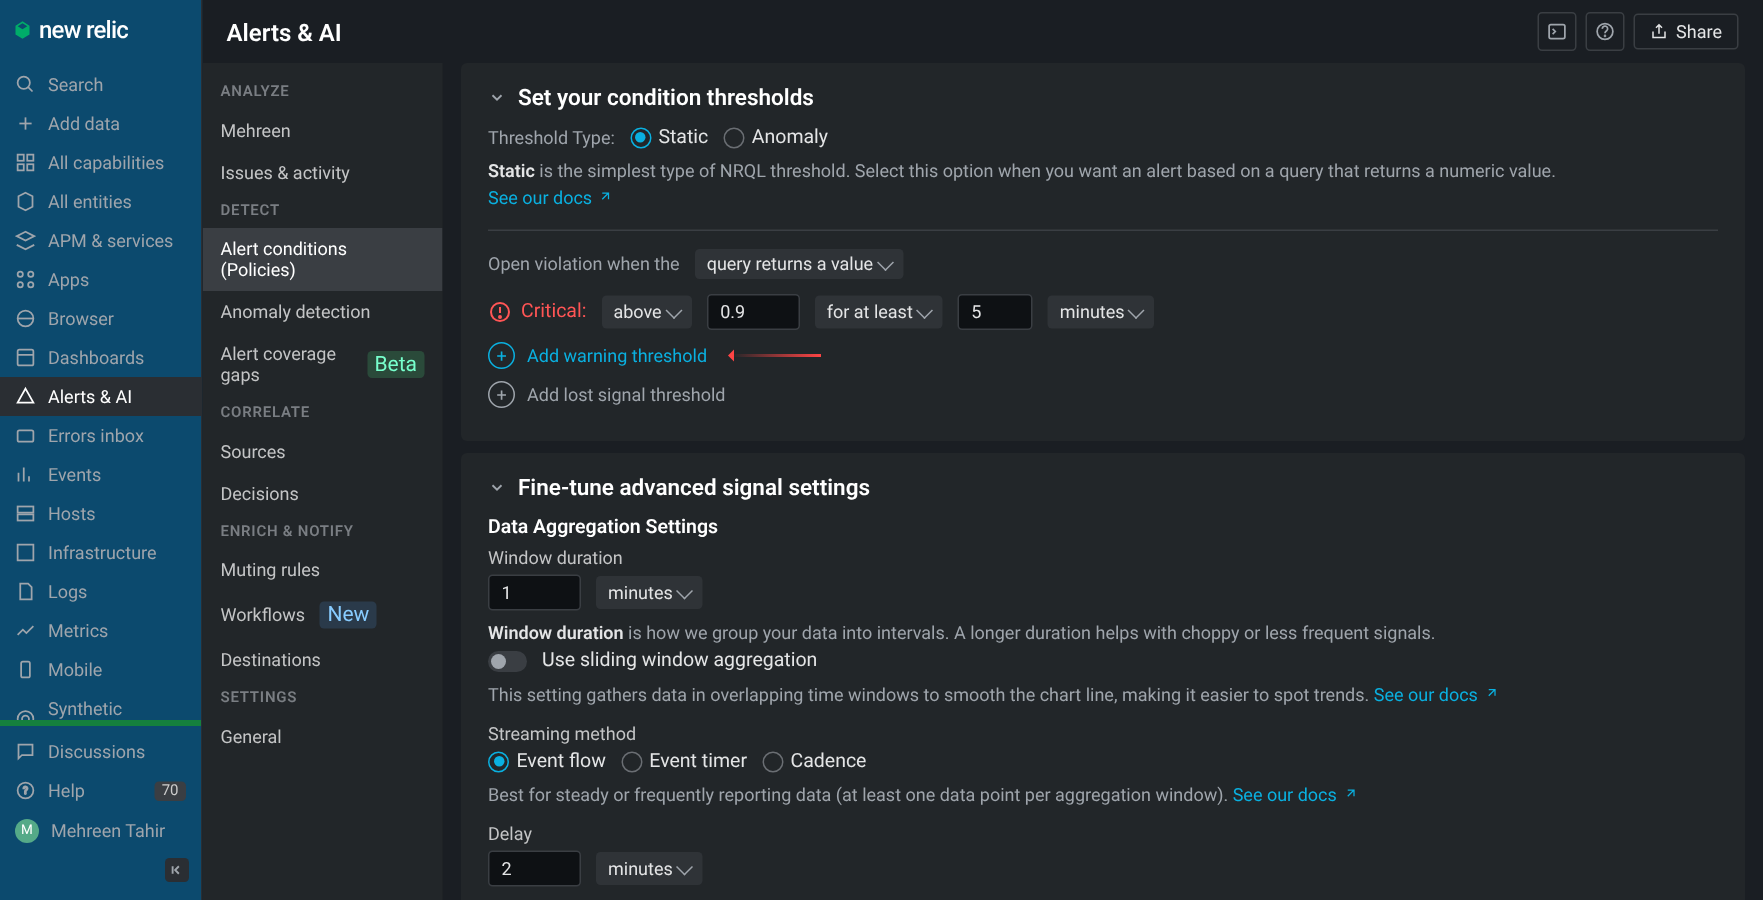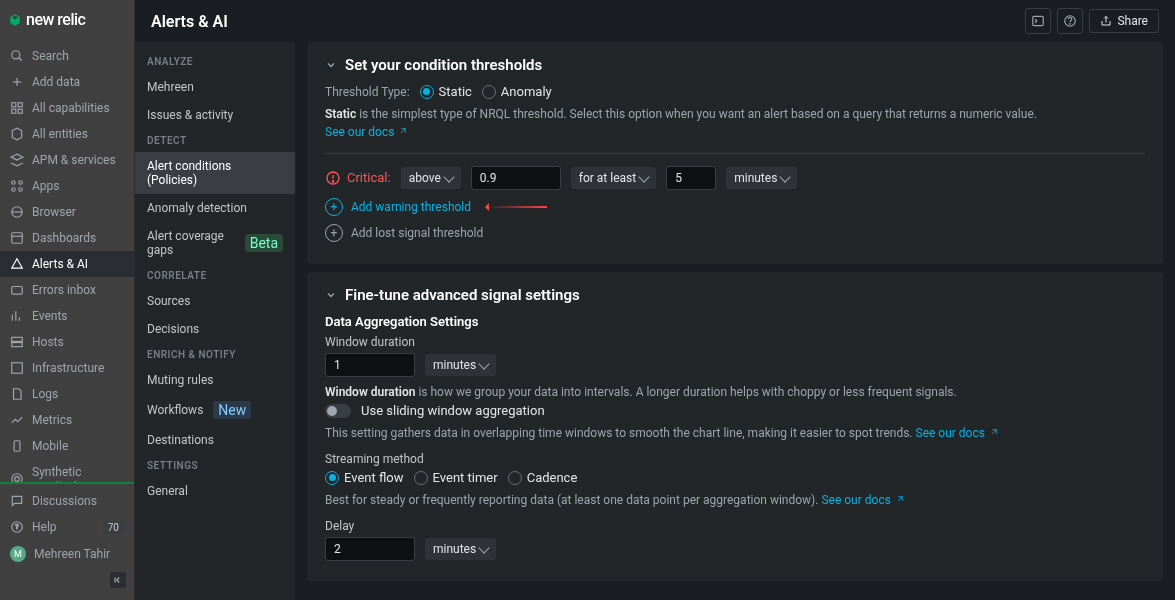--- a/index.html
+++ b/index.html
@@ -1,26 +1,26 @@
 <!DOCTYPE html>
 <html><head>
 <meta charset="utf-8">
 <style>
 *{margin:0;padding:0;box-sizing:border-box;font-family:-apple-system,BlinkMacSystemFont,"Segoe UI",Roboto,sans-serif}
 body{background:#1a1e23;color:#e4e5e6;font-size:13px;overflow:hidden}
 .app{display:flex;height:600px;width:1175px}
-.sidebar{width:135px;background:#404040;display:flex;flex-direction:column;border-right:1px solid #2a2e33}
+.sidebar{width:135px;background:#0c4a6e;display:flex;flex-direction:column;border-right:1px solid #2a2e33}
 .logo{padding:10px 8px;display:flex;align-items:center;gap:4px}
 .logo svg{width:14px;height:14px;fill:#00ac69}
 .logo-text{font-size:16px;font-weight:500;color:#fff;letter-spacing:-0.5px}
 .nav{flex:1;overflow-y:auto;padding:4px 0}
 .nav-item{display:flex;align-items:center;gap:8px;padding:6px 10px;color:#9fa5ac;cursor:pointer;font-size:12px}
 .nav-item.active{background:#2a2e33;color:#fff}
 .nav-item svg{width:14px;height:14px;flex-shrink:0}
-.nav-bottom{border-top:2px solid #15803d;padding:4px 0}
+.nav-bottom{border-top:4px solid #15803d;padding:4px 0}
 .nav-badge{margin-left:auto;background:#3a3e43;color:#ccc;padding:1px 5px;border-radius:3px;font-size:10px}
 .avatar{width:16px;height:16px;border-radius:50%;background:#5a8;display:flex;align-items:center;justify-content:center;font-size:9px;color:#fff}
 .collapse-btn{margin:4px 8px 8px auto;width:16px;height:16px;background:#2a2e33;border-radius:3px;display:flex;align-items:center;justify-content:center;cursor:pointer}
 .main{flex:1;display:flex;flex-direction:column;background:#1a1e23}
 .topbar{display:flex;align-items:center;padding:8px 16px;gap:8px}
 .page-title{font-size:16px;font-weight:600;color:#fff}
 .topbar-right{margin-left:auto;display:flex;gap:6px;align-items:center}
 .icon-btn{width:26px;height:26px;border:1px solid #3a3e43;border-radius:3px;display:flex;align-items:center;justify-content:center;cursor:pointer;background:#1a1e23}
 .share-btn{display:flex;align-items:center;gap:5px;padding:4px 10px;border:1px solid #3a3e43;border-radius:3px;cursor:pointer;background:#1a1e23;color:#e4e5e6;font-size:12px}
 .content{flex:1;display:flex;gap:0;overflow:hidden}
@@ -42,21 +42,21 @@
 .radio-dot.checked{border-color:#0ab0e0}
 .radio-dot.checked::after{content:"";width:7px;height:7px;background:#0ab0e0;border-radius:50%}
 .desc{color:#9fa5ac;font-size:12px;line-height:1.5}
 .desc b{color:#e4e5e6;font-weight:600}
 .link{color:#0ab0e0;cursor:pointer;display:inline-flex;align-items:center;gap:3px}
 .link svg{width:10px;height:10px}
 .hr{border:none;border-top:1px solid #3a3e43;margin:12px 0}
 .pill{background:#2f3337;padding:3px 8px;border-radius:3px;color:#e4e5e6;font-size:12px;display:inline-flex;align-items:center;gap:4px}
 .critical{display:flex;align-items:flex-start;gap:6px;color:#f55}
 .critical svg{width:16px;height:16px}
-.input-box{background:#0e1114;border:1px solid #3a3e43;border-radius:3px;padding:4px 8px;color:#e4e5e6;font-size:12px;width:90px}
+.input-box{background:#0e1114;border:1px solid #3a3e43;border-radius:3px;padding:4px 8px;color:#e4e5e6;font-size:12px;width:62px}
 .select-pill{background:#2f3337;padding:4px 8px;border-radius:3px;color:#e4e5e6;font-size:12px;display:inline-flex;align-items:center;gap:4px;cursor:pointer}
 .add-row{display:flex;align-items:center;gap:8px;color:#0ab0e0;cursor:pointer;font-size:12px;margin:8px 0}
 .add-row.muted{color:#9fa5ac}
 .add-circle{width:18px;height:18px;border:1.5px solid currentColor;border-radius:50%;display:flex;align-items:center;justify-content:center}
 .arrow-annot{width:60px;height:2px;background:linear-gradient(to right,transparent,#f44);position:relative;margin-left:8px}
 .arrow-annot::before{content:"";position:absolute;left:-6px;top:-3px;border:4px solid transparent;border-right-color:#f44}
 .toggle{width:26px;height:14px;background:#3a3e43;border-radius:7px;position:relative;cursor:pointer}
 .toggle::after{content:"";position:absolute;width:10px;height:10px;background:#9fa5ac;border-radius:50%;top:2px;left:2px}
 .sub-heading{font-size:13px;font-weight:600;color:#fff;margin:8px 0 6px}
 .field-label{font-size:12px;color:#c4c5c6;margin-bottom:4px}
@@ -310,20 +310,27 @@
               </label>
           </div>
           <p class="desc"><b>Static</b><span> is the simplest type of NRQL threshold. Select this option when you want an alert based on a query that returns a numeric value.</span></p>
           <p class="desc"><a class="link">
                 <span>See our docs</span>
                 <svg viewBox="0 0 24 24" fill="none" stroke="currentColor" stroke-width="2">
                   <path d="M10 4h10v10M20 4L10 14"></path>
                 </svg>
               </a></p>
           <hr class="hr">
+          <div class="row">
+            <span class="label">Open violation when the</span>
+            <span class="pill">
+                <span>query returns a value</span>
+                <span class="caret"></span>
+              </span>
+          </div>
           <div class="row" style="margin-top:10px">
             <div class="critical">
               <svg viewBox="0 0 24 24" fill="none" stroke="currentColor" stroke-width="2">
                   <circle cx="12" cy="12" r="9"></circle>
                   <line x1="12" y1="7" x2="12" y2="13"></line>
                   <circle cx="12" cy="17" r="1" fill="currentColor"></circle>
                 </svg>
               <span>Critical:</span>
             </div>
             <span class="select-pill">

